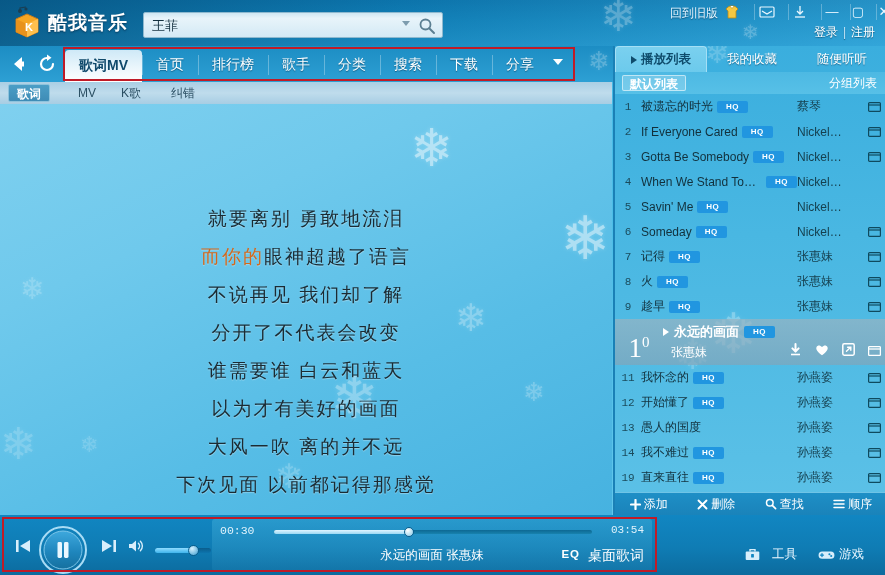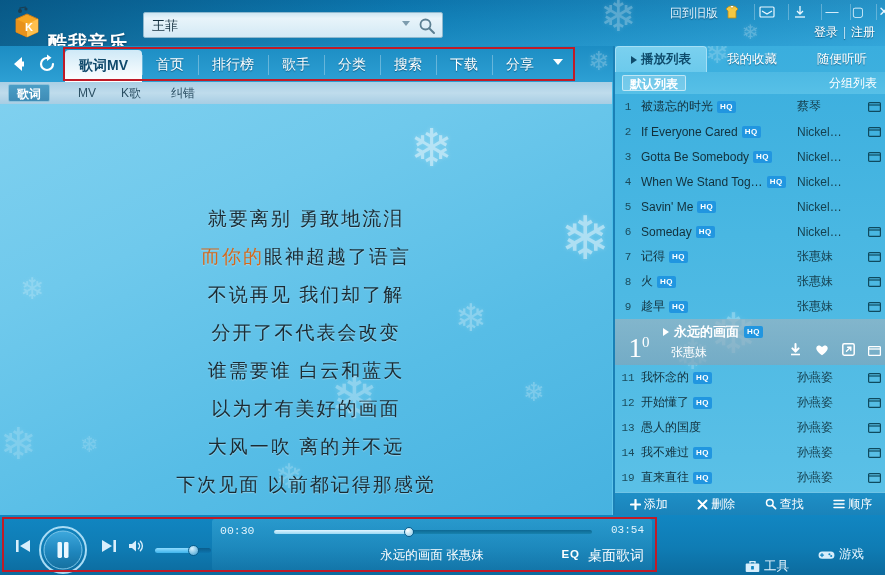--- a/index.html
+++ b/index.html
@@ -28,21 +28,21 @@
   }
   #titlebar .tb-shine {
     position: absolute; left: 0; top: 0; width: 100%; height: 46px;
     background: linear-gradient(to right, rgba(5,70,110,.65) 0%, rgba(5,70,110,.15) 45%, rgba(110,210,245,.25) 100%);
   }
   #logo-box { position: absolute; left: 10px; top: 6px; width: 34px; height: 34px; }
   #logo-box svg { display: block; }
   #app-title {
     position: absolute; left: 48px; top: 10px;
     font-size: 19px; color: #ffffff; font-weight: bold;
-    letter-spacing: 1px; text-shadow: 0 1px 2px rgba(0,40,70,.7); margin-top: 20px;
+    letter-spacing: 1px; text-shadow: 0 1px 2px rgba(0,40,70,.7);
   }
   #searchbox {
     position: absolute; left: 143px; top: 12px; width: 300px; height: 26px;
     background: linear-gradient(to bottom, #cfe7f3 0%, #e8f4fa 22%, #d3e9f5 100%);
     border: 1px solid #8fb9cf; border-radius: 2px;
   }
   #search-input {
     position: absolute; left: 8px; top: 3px; width: 250px; height: 19px;
     border: none; outline: none; background: transparent;
     font-family: "Liberation Sans", sans-serif; font-size: 13px; color: #14303f;
@@ -208,21 +208,21 @@
   .pl-row .title .t-text { overflow: hidden; text-overflow: ellipsis; }
   .pl-row .artist {
     width: 64px; text-align: left; color: #16404f;
     overflow: hidden; white-space: nowrap; text-overflow: ellipsis;
     font-size: 12px;
   }
   .pl-row .mvcell { width: 26px; display: flex; justify-content: center; }
   .hq {
     display: inline-block; background: #2196e0; color: #ffffff;
     font-size: 8px; font-weight: bold; line-height: 10px;
-    padding: 1px 3px; border-radius: 2px; letter-spacing: .5px;
+    padding: 1px 9px; border-radius: 2px; letter-spacing: .5px;
     font-family: "Liberation Sans", sans-serif;
   }
   
   #pl-active {
     position: relative; height: 46px;
     background: linear-gradient(to bottom, rgba(150,180,195,.72), rgba(130,165,185,.70));
   }
   #pl-active .big-num {
     position: absolute; left: 4px; top: 6px; width: 40px;
     font-size: 27px; color: #ffffff; font-family: "Liberation Serif", serif;
@@ -320,22 +320,22 @@
     font-size: 12.5px; color: #ffffff;
   }
   #eq-btn {
     position: absolute; right: 72px; top: 29px; font-size: 11.5px; font-weight: bold;
     color: #ffffff; letter-spacing: 1px; cursor: pointer;
   }
   #desktop-lyric {
     position: absolute; right: 8px; top: 28px; font-size: 14px; color: #ffffff; cursor: pointer;
   }
   #tools-btn {
-    position: absolute; left: 745px; top: 31px; display: flex; align-items: center; gap: 4px;
-    font-size: 12.5px; color: #e8f6ff; cursor: pointer; margin-top: 12px;
+    position: absolute; left: 745px; top: 31px; display: flex; align-items: center; gap: 12px;
+    font-size: 12.5px; color: #e8f6ff; cursor: pointer;
   }
   #games-btn {
     position: absolute; left: 818px; top: 31px; display: flex; align-items: center; gap: 4px;
     font-size: 12.5px; color: #e8f6ff; cursor: pointer;
   }
 </style>
 </head>
 <body>
 
 <div id="titlebar">

